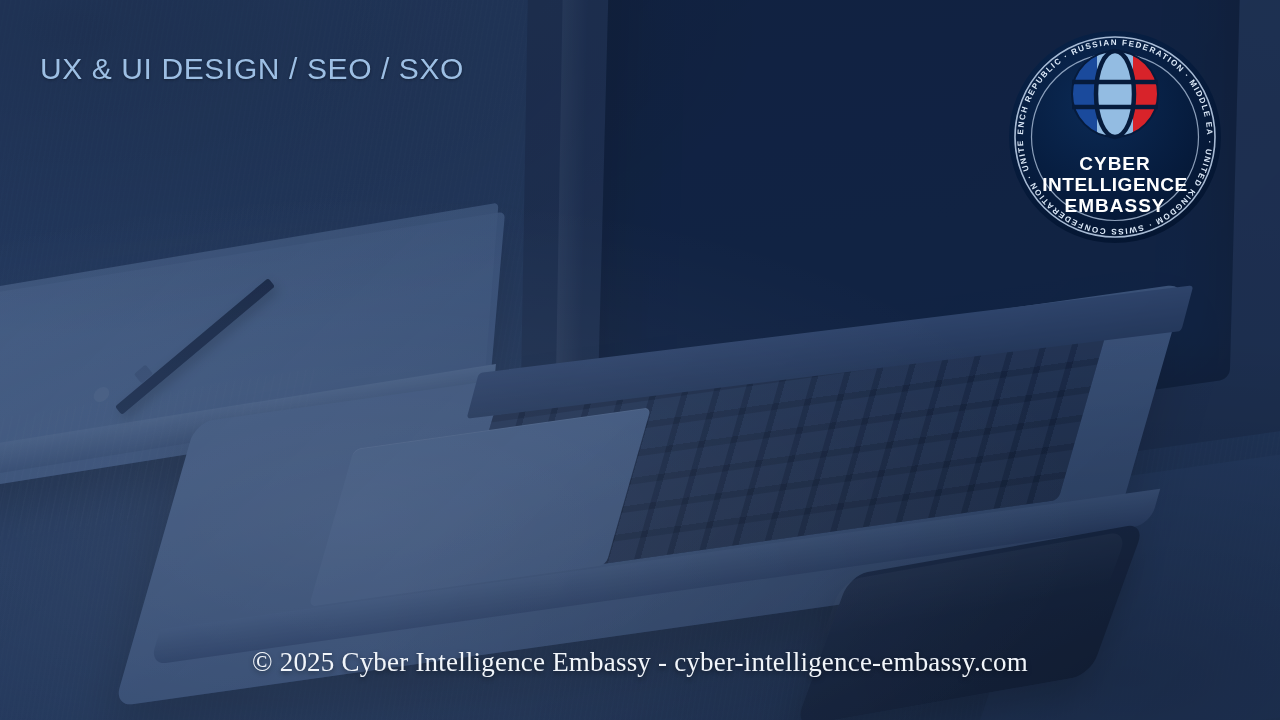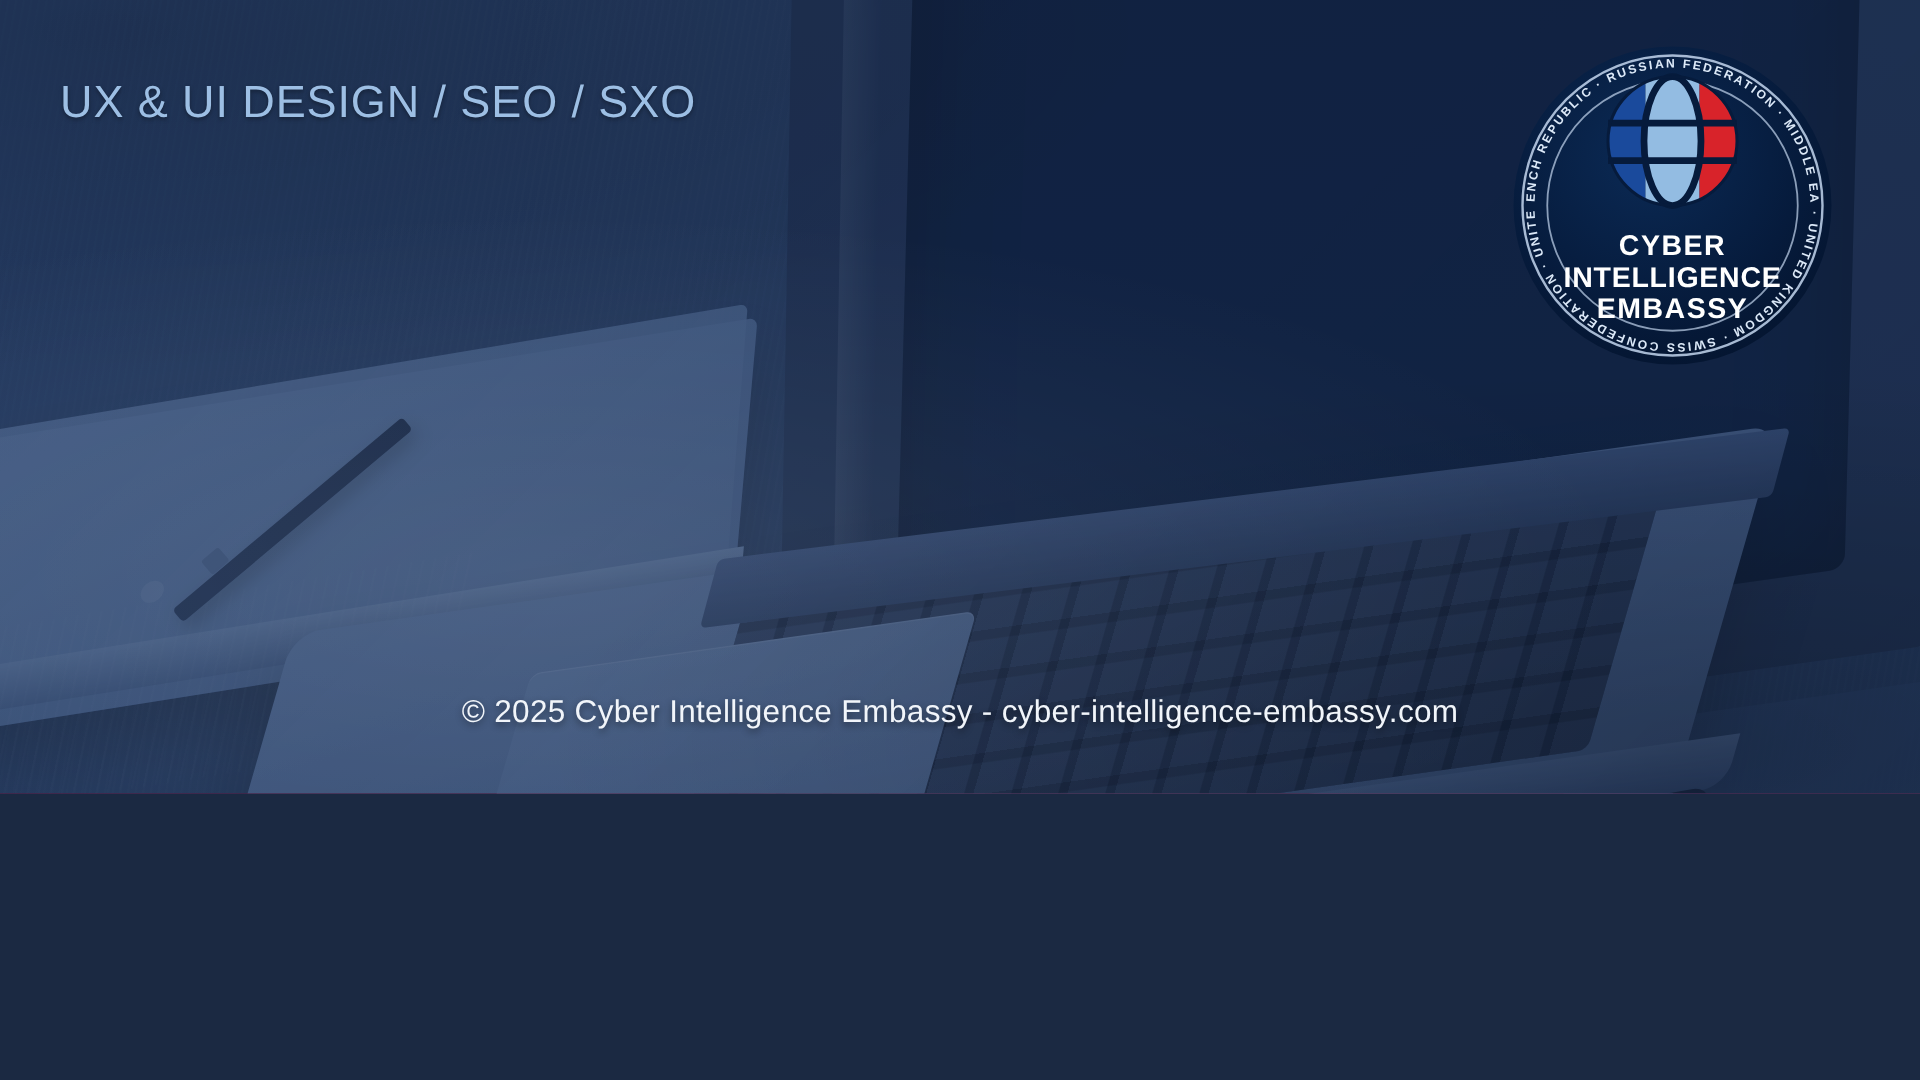--- a/index.html
+++ b/index.html
@@ -8,21 +8,21 @@
     padding: 0;
     background: #1b2942;
   }
   body {
     font-family: "Liberation Sans", sans-serif;
   }
 
   #banner {
     position: relative;
     width: 1280px;
-    height: 529px;
+    height: 720px;
     overflow: hidden;
     background: #be185d;
     user-select: none;
   }
 
   
   .photo {
     position: absolute;
     inset: 0;
     overflow: hidden;
@@ -276,24 +276,25 @@
     letter-spacing: 0.2px;
     text-shadow: 0 2px 6px rgba(0,0,0,0.45);
     line-height: 1.25;
   }
 
   .footer {
     position: absolute;
     left: 0; right: 0;
     bottom: 42px;
     text-align: center;
-    font-size: 21px;
+    font-size: 27px;
     color: #f1f5fa;
     letter-spacing: 0.2px;
     text-shadow: 0 2px 5px rgba(0,0,0,0.45);
+    font-family: Liberation Serif, serif;
   }
 
   
   .seal {
     position: absolute;
     left: 1000px; top: 22px;
     width: 230px; height: 230px;
   }
   .seal svg { display: block; width: 230px; height: 230px; }
 </style>

